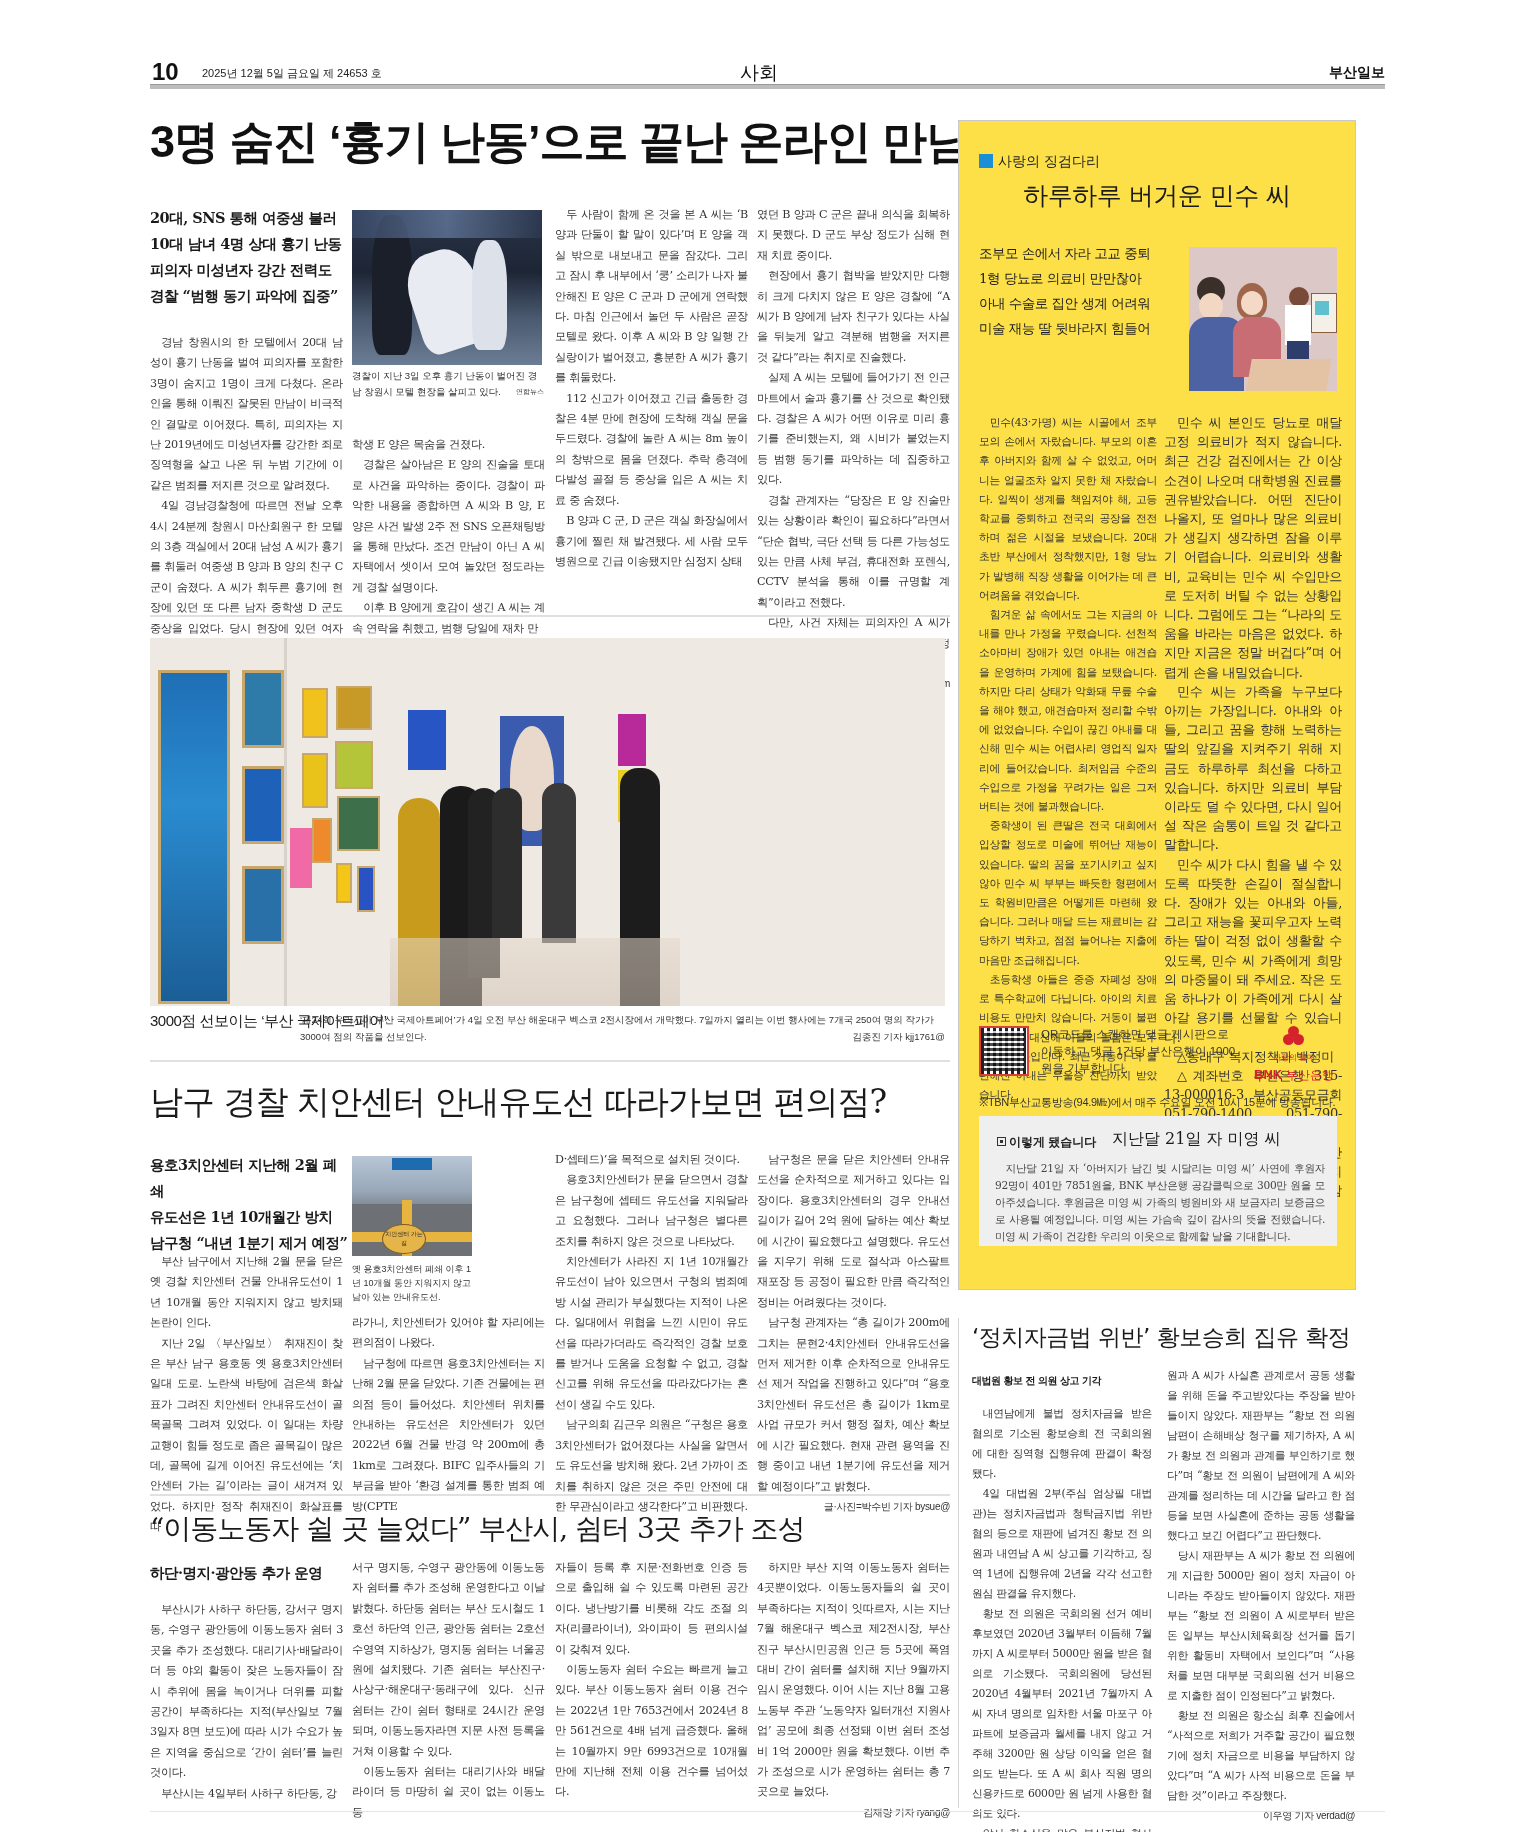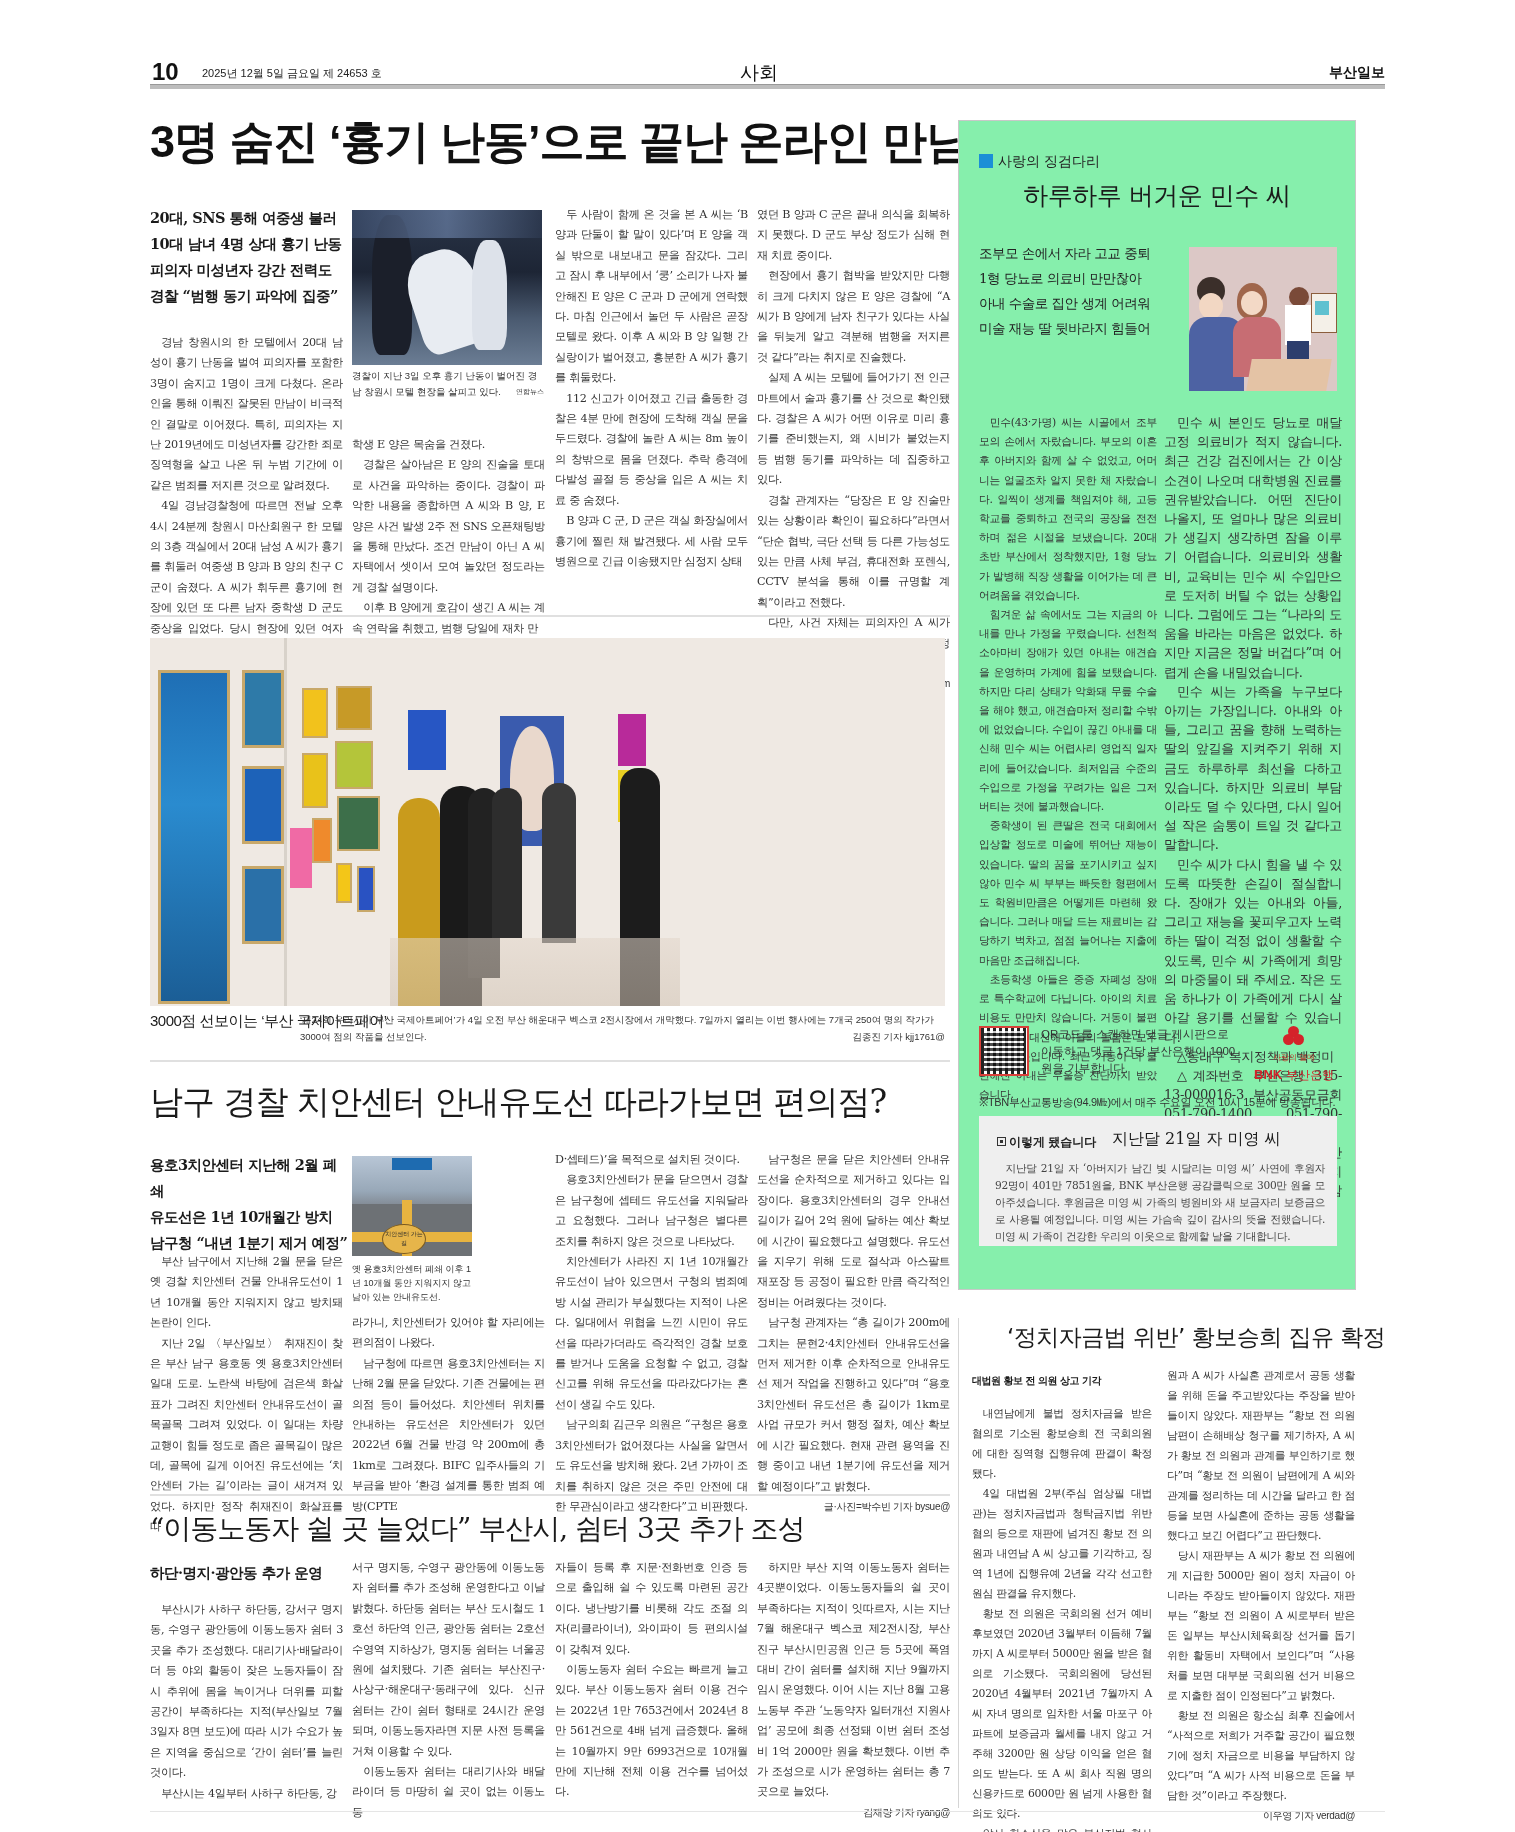--- a/index.html
+++ b/index.html
@@ -26,21 +26,21 @@
   .hr { position: absolute; height: 2px; background: #e0e0e0; }
 
   
   .photo { position: absolute; overflow: hidden; }
   .photo-crime { background: linear-gradient(180deg,#2a3548 0%,#1d2535 40%,#4a5a70 70%,#6b7d94 100%); }
   .photo-crime .fig { position: absolute; border-radius: 40% 40% 20% 20%; }
   .photo-art { background: #efe9e3; }
   .photo-street { background: linear-gradient(180deg,#b8c6d6 0%,#98a8b8 35%,#7a7f86 55%,#6c6f73 100%); }
 
   
-  .sidebox { position: absolute; left: 958px; top: 120px; width: 398px; height: 1170px; border: 1px solid #c8c8c8; background: #86efac; }
+  .sidebox { position: absolute; left: 958px; top: 120px; width: 398px; height: 1170px; border: 1px solid #c8c8c8; background: #fde047; }
   .kicker { position: absolute; left: 20px; top: 32px; font-family: "Liberation Sans", sans-serif; font-size: 14px; color: #222; }
   .kicker .sq { display: inline-block; width: 14px; height: 14px; background: #1b8fd6; vertical-align: -2px; margin-right: 5px; }
   .side-title { position: absolute; left: 0; width: 396px; top: 58px; text-align: center; font-family: "DejaVu Sans", sans-serif; font-size: 25px; color: #1a1a1a; letter-spacing: -0.5px; }
   .illus { position: absolute; left: 230px; top: 126px; width: 148px; height: 144px; background: #dcc8c6; overflow: hidden; }
 
   .qr-area { position: absolute; left: 20px; top: 905px; width: 360px; height: 60px; }
   .qr { position: absolute; left: 0; top: 0; width: 50px; height: 50px; border: 2px solid #d9403a; background:
       repeating-linear-gradient(90deg,#222 0 3px,#fff 3px 6px), #fff; }
   .qr .inner { position: absolute; inset: 3px; background:
       repeating-linear-gradient(0deg,#111 0 3px,#fff 3px 5px); opacity: .75; }
@@ -278,21 +278,21 @@
   <div class="update-box">
     <div class="label"><span class="box"></span><span>이렇게 됐습니다</span></div>
     <div class="ttl">지난달 21일 자 미영 씨</div>
     <div class="body">
         <p>지난달 21일 자 ‘아버지가 남긴 빚 시달리는 미영 씨’ 사연에 후원자 92명이 401만 7851원을, BNK 부산은행 공감클릭으로 300만 원을 모아주셨습니다. 후원금은 미영 씨 가족의 병원비와 새 보금자리 보증금으로 사용될 예정입니다. 미영 씨는 가슴속 깊이 감사의 뜻을 전했습니다. 미영 씨 가족이 건강한 우리의 이웃으로 함께할 날을 기대합니다.</p>
       </div>
   </div>
 </div>
 
 <div class="vline" style="left:958px;top:1318px;height:490px;"></div>
-<div class="headline-lg" style="left:972px;top:1322px;font-size:23px;letter-spacing:-0.5px;font-family:'DejaVu Sans',sans-serif;margin-left:35px;">‘정치자금법 위반’ 황보승희 집유 확정</div>
+<div class="headline-lg" style="left:972px;top:1322px;font-size:23px;letter-spacing:-0.5px;font-family:'DejaVu Sans',sans-serif;">‘정치자금법 위반’ 황보승희 집유 확정</div>
 <div class="subhead" style="left:972px;top:1368px;width:190px;font-size:10px;">대법원 황보 전 의원 상고 기각</div>
 
 <div class="col" style="left:972px;top:1404px;width:180px;font-size:10.8px;line-height:20px;">
   <p>내연남에게 불법 정치자금을 받은 혐의로 기소된 황보승희 전 국회의원에 대한 징역형 집행유예 판결이 확정됐다.</p>
   <p>4일 대법원 2부(주심 엄상필 대법관)는 정치자금법과 청탁금지법 위반 혐의 등으로 재판에 넘겨진 황보 전 의원과 내연남 A 씨 상고를 기각하고, 징역 1년에 집행유예 2년을 각각 선고한 원심 판결을 유지했다.</p>
   <p>황보 전 의원은 국회의원 선거 예비후보였던 2020년 3월부터 이듬해 7월까지 A 씨로부터 5000만 원을 받은 혐의로 기소됐다. 국회의원에 당선된 2020년 4월부터 2021년 7월까지 A 씨 자녀 명의로 임차한 서울 마포구 아파트에 보증금과 월세를 내지 않고 거주해 3200만 원 상당 이익을 얻은 혐의도 받는다. 또 A 씨 회사 직원 명의 신용카드로 6000만 원 넘게 사용한 혐의도 있다.</p>
   <p>앞서 항소심을 맡은 부산지법 형사항소1부(김종수 부장판사)는 황보 전 의</p>
 </div>
 <div class="col" style="left:1167px;top:1366px;width:188px;font-size:10.8px;line-height:20px;">
   <p class="noindent">원과 A 씨가 사실혼 관계로서 공동 생활을 위해 돈을 주고받았다는 주장을 받아들이지 않았다. 재판부는 “황보 전 의원 남편이 손해배상 청구를 제기하자, A 씨가 황보 전 의원과 관계를 부인하기로 했다”며 “황보 전 의원이 남편에게 A 씨와 관계를 정리하는 데 시간을 달라고 한 점 등을 보면 사실혼에 준하는 공동 생활을 했다고 보긴 어렵다”고 판단했다.</p>

